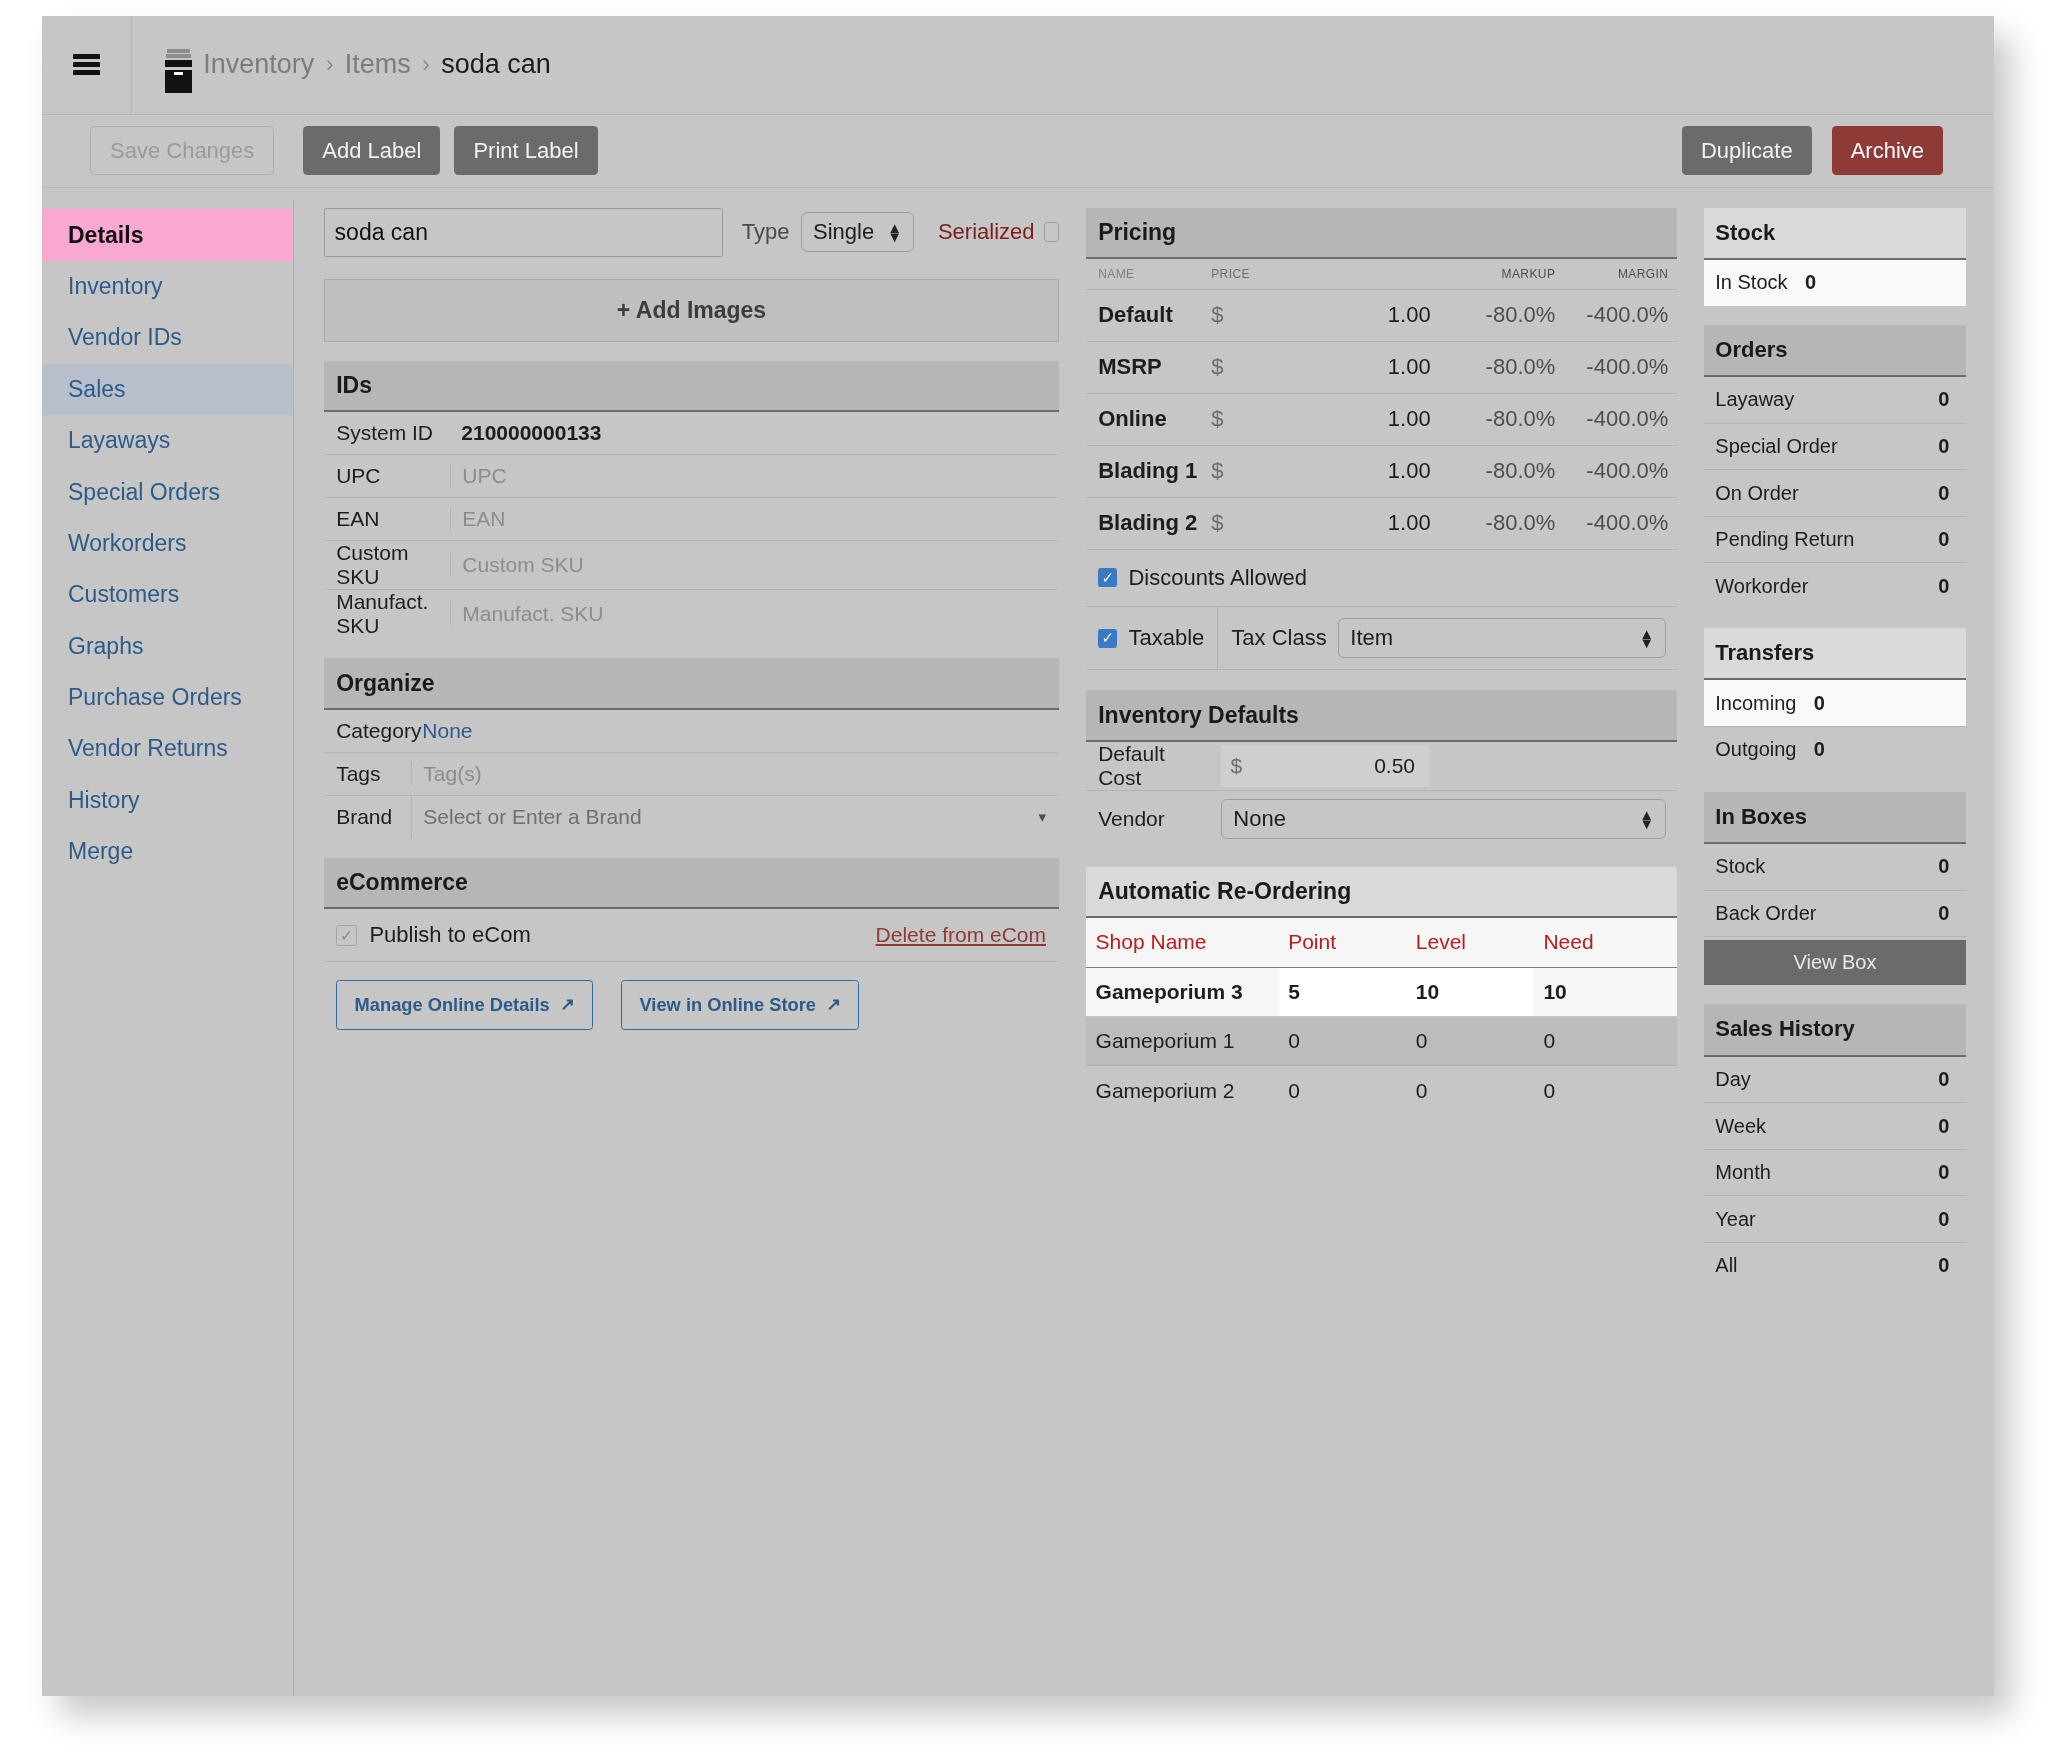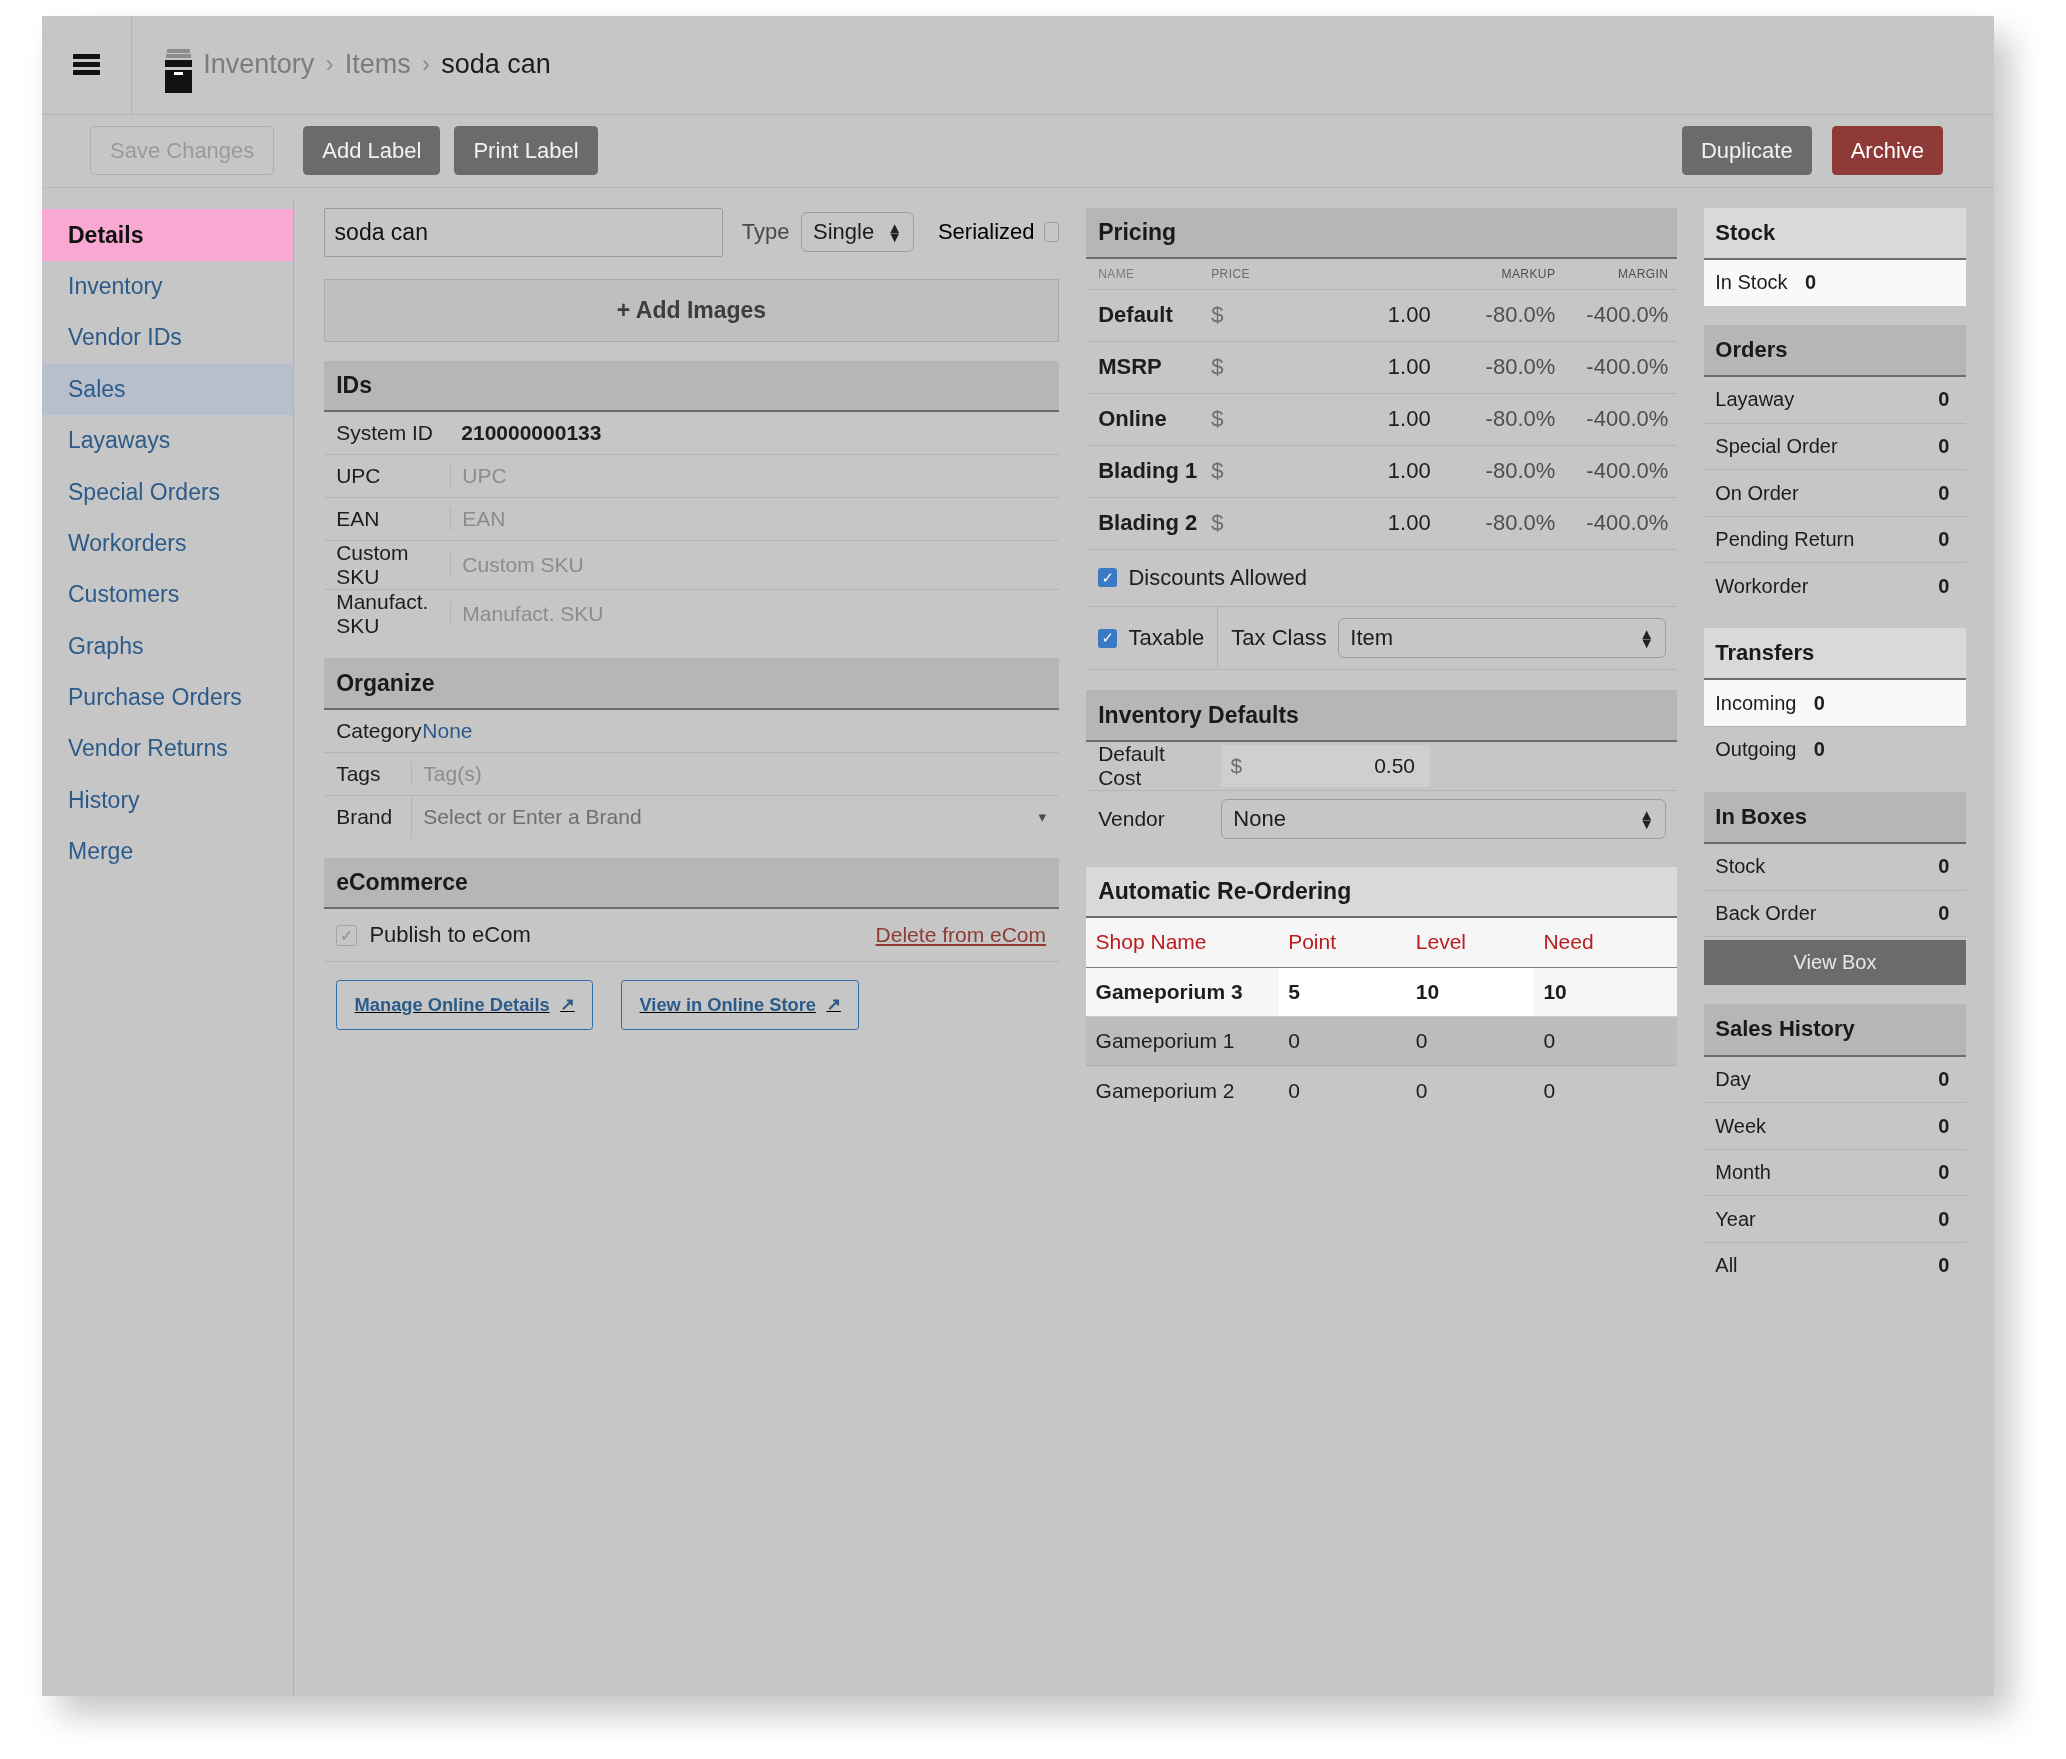--- a/index.html
+++ b/index.html
@@ -223,21 +223,21 @@
     top: 50%;
     transform: translateY(-50%);
     display: flex;
     flex-direction: column;
     line-height: 0.62;
     font-size: 15px;
     color: #222;
   }
   .serialized-label {
     font-size: 22px;
-    color: #000000;
+    color: #7f1d1d;
     margin-left: 24.4px;
     margin-right: 9.6px;
   }
   .chk-empty {
     width: 18.3px; height: 18.3px;
     border: 1.3px solid #9d9d9d;
     border-radius: 3.5px;
     background: #c6c6c6;
     display: inline-block;
     cursor: pointer;
@@ -334,21 +334,21 @@
     cursor: pointer;
     margin-right: 12.2px;
   }
   .ecom-lbl { font-size: 22px; color: #1d1d1d; }
   .dellink {
     font-size: 21px;
     color: #8e3a36;
     text-decoration: underline;
     cursor: pointer;
   }
-  .ecom-btns { display: flex; gap: 28px; padding: 17.4px 0 17.4px 12.2px; text-decoration: underline; }
+  .ecom-btns { display: flex; gap: 28px; padding: 17.4px 0 17.4px 12.2px; }
   .obtn {
     border: 1.3px solid #2f6ba6;
     border-radius: 3.5px;
     background: #c6c6c6;
     color: #2c5b8a;
     font-size: 18.3px;
     font-weight: bold;
     padding: 13px 17.4px;
     display: inline-flex;
     align-items: center;

